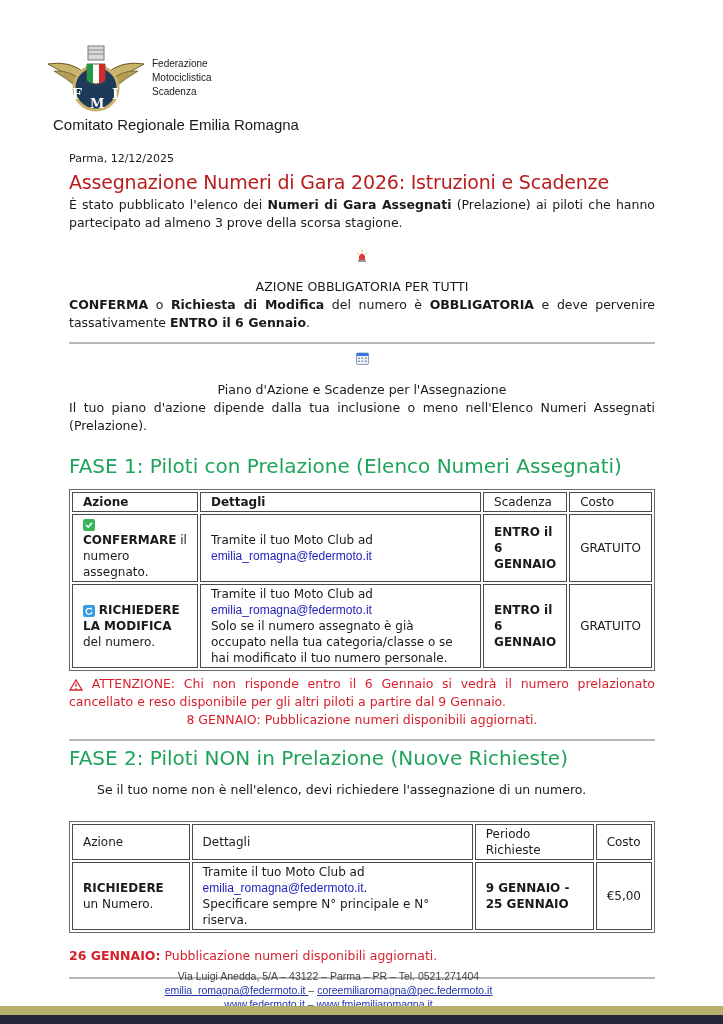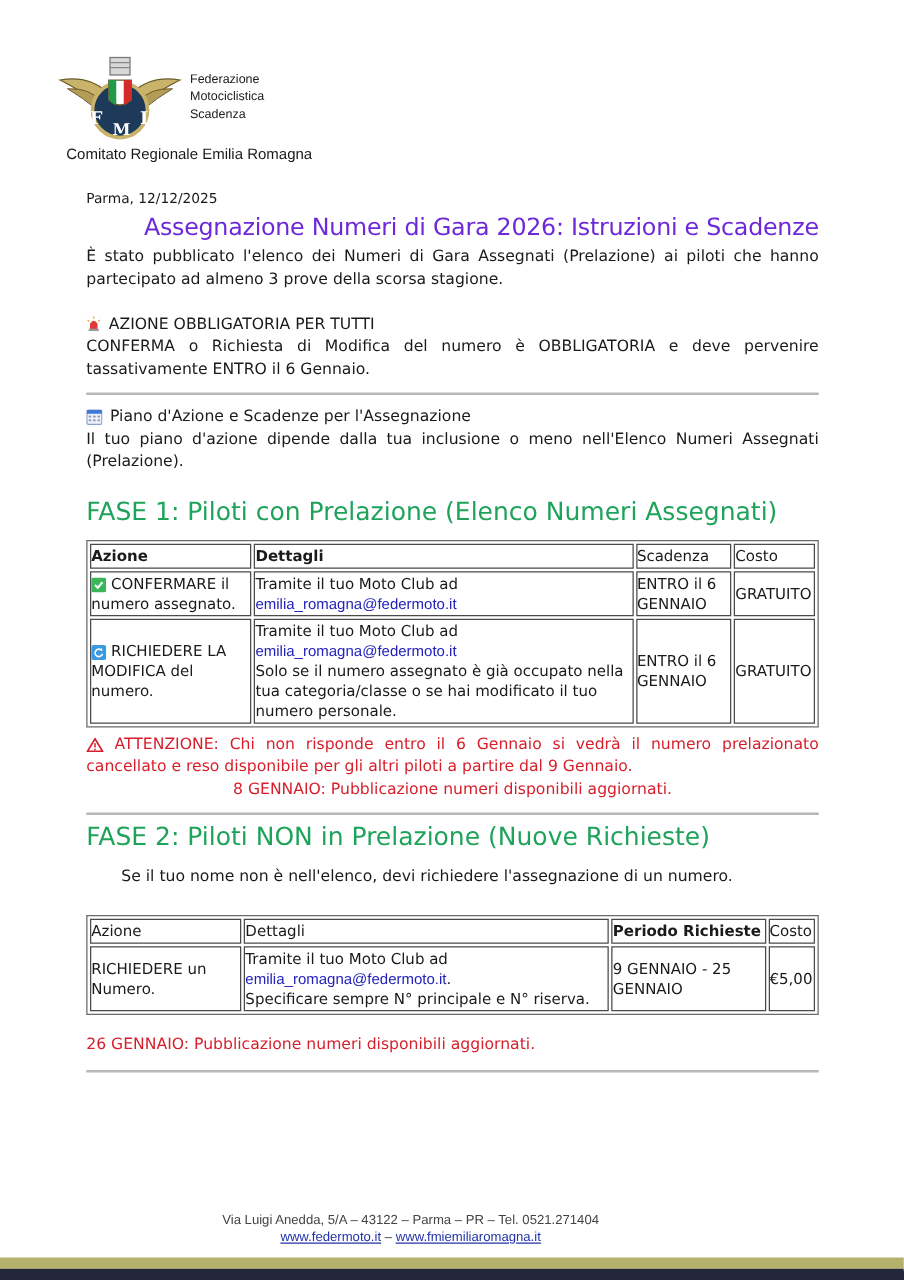--- a/index.html
+++ b/index.html
@@ -1,32 +1,32 @@
 <!DOCTYPE html>
 <html><head>
   <meta charset="utf-8">
   <style>
     html, body { margin:0; padding:0; }
     body { width:723px; height:1024px; background:#ffffff; position:relative; overflow:hidden;
            font-family:"DejaVu Sans", sans-serif; color:#1a1a1a; }
     .header { position:absolute; left:44px; top:40px; width:300px; height:100px; }
     .logo { position:absolute; left:2px; top:4px; width:100px; height:70px; }
     .fed { position:absolute; left:108px; top:17px; font-family:"Liberation Sans", sans-serif; font-size:10px; line-height:14px; color:#1a1a1a; }
-    .comitato { position:absolute; left:53px; top:116px; font-family:"Liberation Sans", sans-serif; font-size:12px; color:#1a1a1a; }
+    .comitato { position:absolute; left:53px; top:116px; font-family:"Liberation Sans", sans-serif; font-size:15px; color:#1a1a1a; }
     .content { position:absolute; left:69px; top:150px; width:586px; font-size:12.5px; line-height:18px; }
     .date { font-size:11px; margin:0 0 2px 0; }
-    .title { color:#6d28d9; font-size:19px; line-height:24px; text-align:right; margin:0 0 2px 0; letter-spacing:-0.2px; }
+    .title { color:#b91c1c; font-size:19px; line-height:24px; text-align:left; margin:0 0 2px 0; letter-spacing:-0.2px; }
     p { margin:0; }
-    b { font-weight:normal; }
+    b { font-weight:bold; }
     .justify { text-align:justify; }
-    .section-head { margin-top:16px; display:flex; align-items:center; gap:6px; }
+    .section-head { margin-top:16px; display:flex; align-items:center; gap:16px;flex-direction:column; }
     .rule { border:0; border-top:2px solid #b8b8b8; margin:10px 0 8px 0; }
     .green-h { color:#1fa35b; font-size:20px; margin:22px 0 14px 0; }
     table { border-collapse:separate; border-spacing:2px; border:1px solid #6a6a6a; font-size:12px; line-height:16px; width:100%; }
-    td, th { border:1px solid #4a4a4a; padding:1px 0; text-align:left; font-weight:normal; vertical-align:middle; }
+    td, th { border:1px solid #4a4a4a; padding:1px 10px; text-align:left; font-weight:normal; vertical-align:middle; }
     th { font-weight:bold; }
     a.mail { color:#2222bb; text-decoration:none; font-family:"Liberation Sans", sans-serif; }
     .red { color:#d71f2b; }
     .center { text-align:center; }
     .icon { display:inline-block; vertical-align:middle; }
     .footer { position:absolute; left:0; top:930px; width:657px; text-align:center; font-family:"Liberation Sans", sans-serif; font-size:10.5px; line-height:14px; color:#444;margin-top:39px; }
     .footer a { color:#2233aa; text-decoration:underline; }
     .band-gold { position:absolute; left:0; top:1006px; width:723px; height:9px; background:#b5b06c; }
     .band-navy { position:absolute; left:0; top:1015px; width:723px; height:9px; background:#24273a; }
   </style>
@@ -167,21 +167,21 @@
     <colgroup>
         <col style="width:118px">
         <col style="width:284px">
         <col style="width:120px">
         <col style="width:34px">
       </colgroup>
     <tbody>
         <tr>
       <th style="font-weight:normal">Azione</th>
       <th style="font-weight:normal">Dettagli</th>
-      <th style="font-weight:bold">Periodo Richieste</th>
+      <th style="font-weight:normal">Periodo Richieste</th>
       <th style="font-weight:normal">Costo</th>
     </tr>
     <tr>
       <td><b>RICHIEDERE</b><span> un Numero.</span></td>
       <td>
         <div>Tramite il tuo Moto Club ad</div>
         <div><a class="mail">emilia_romagna@federmoto.it</a><span>.</span></div>
         <div>Specificare sempre N° principale e N° riserva.</div>
       </td>
       <td><b>9 GENNAIO - 25 GENNAIO</b></td>
@@ -190,18 +190,21 @@
   </tbody>
     </table>
 
   <p class="red" style="margin-top:14px;"><b>26 GENNAIO:</b><span> Pubblicazione numeri disponibili aggiornati.</span></p>
   <hr class="rule" style="margin-top:12px;">
 </div>
 
 <div class="footer">
   <div>Via Luigi Anedda, 5/A – 43122 – Parma – PR – Tel. 0521.271404</div>
   <div>
+    <a>emilia_romagna@federmoto.it </a><span> – </span><a>coreemiliaromagna@pec.federmoto.it</a>
+  </div>
+  <div>
     <a>www.federmoto.it</a><span> – </span><a>www.fmiemiliaromagna.it</a>
   </div>
 </div>
 
 <div class="band-gold"></div>
 <div class="band-navy"></div>
 
 </body></html>

